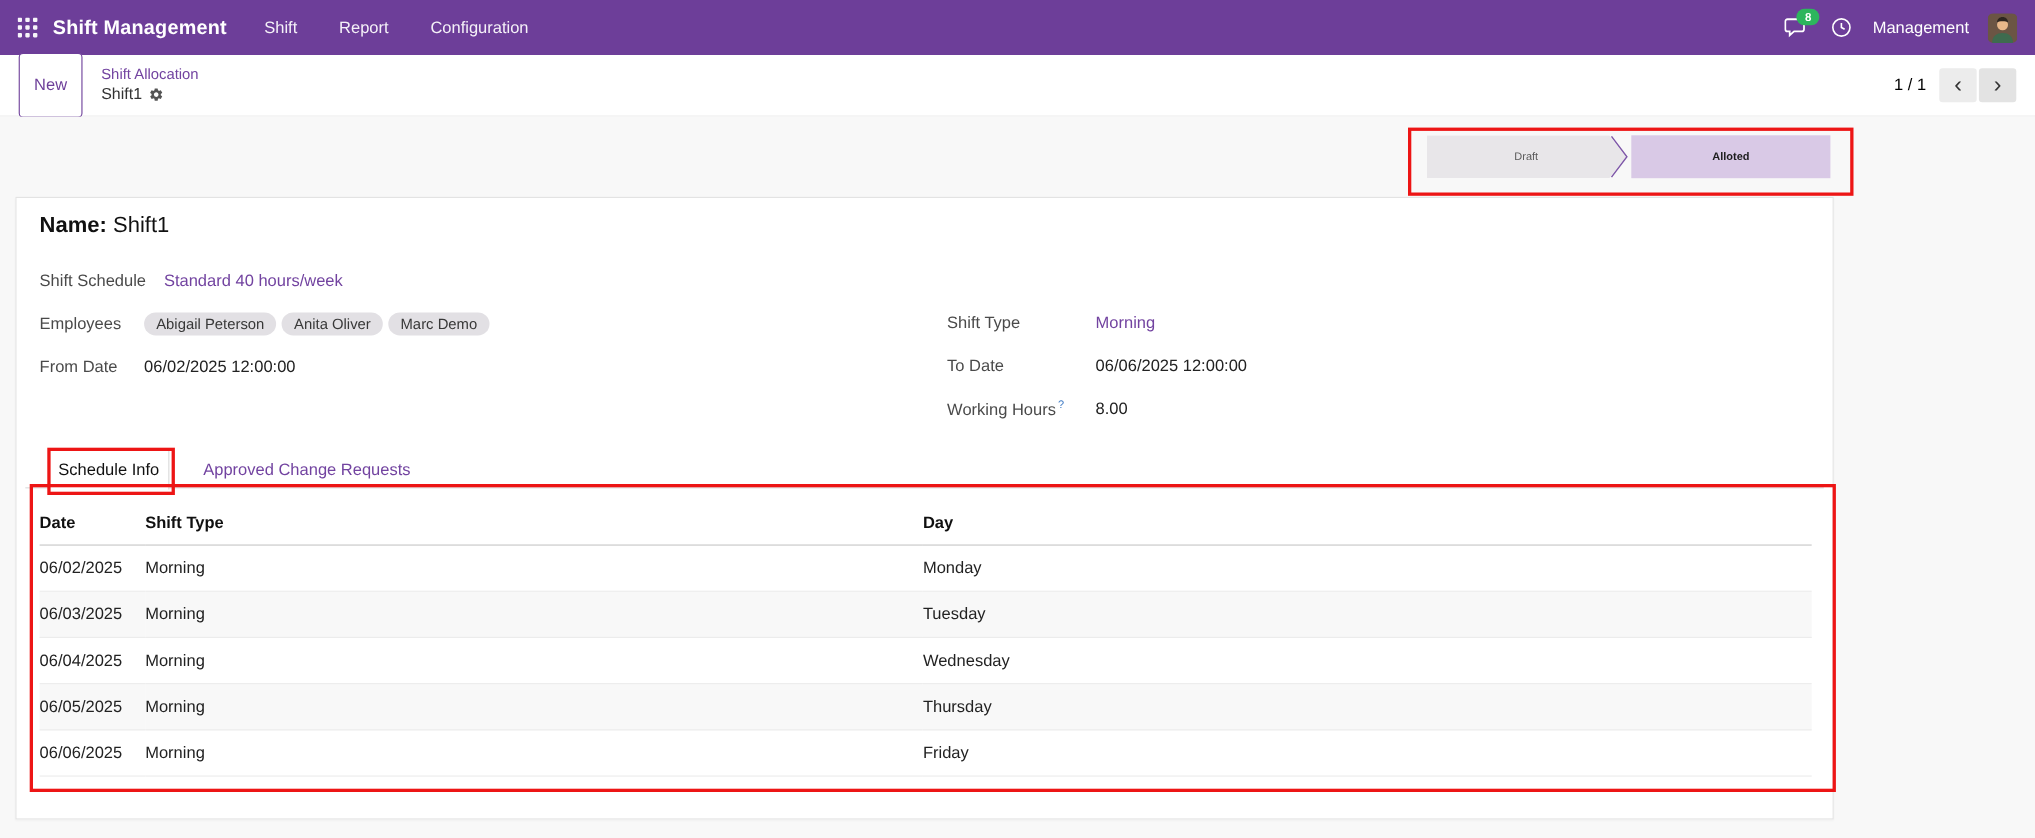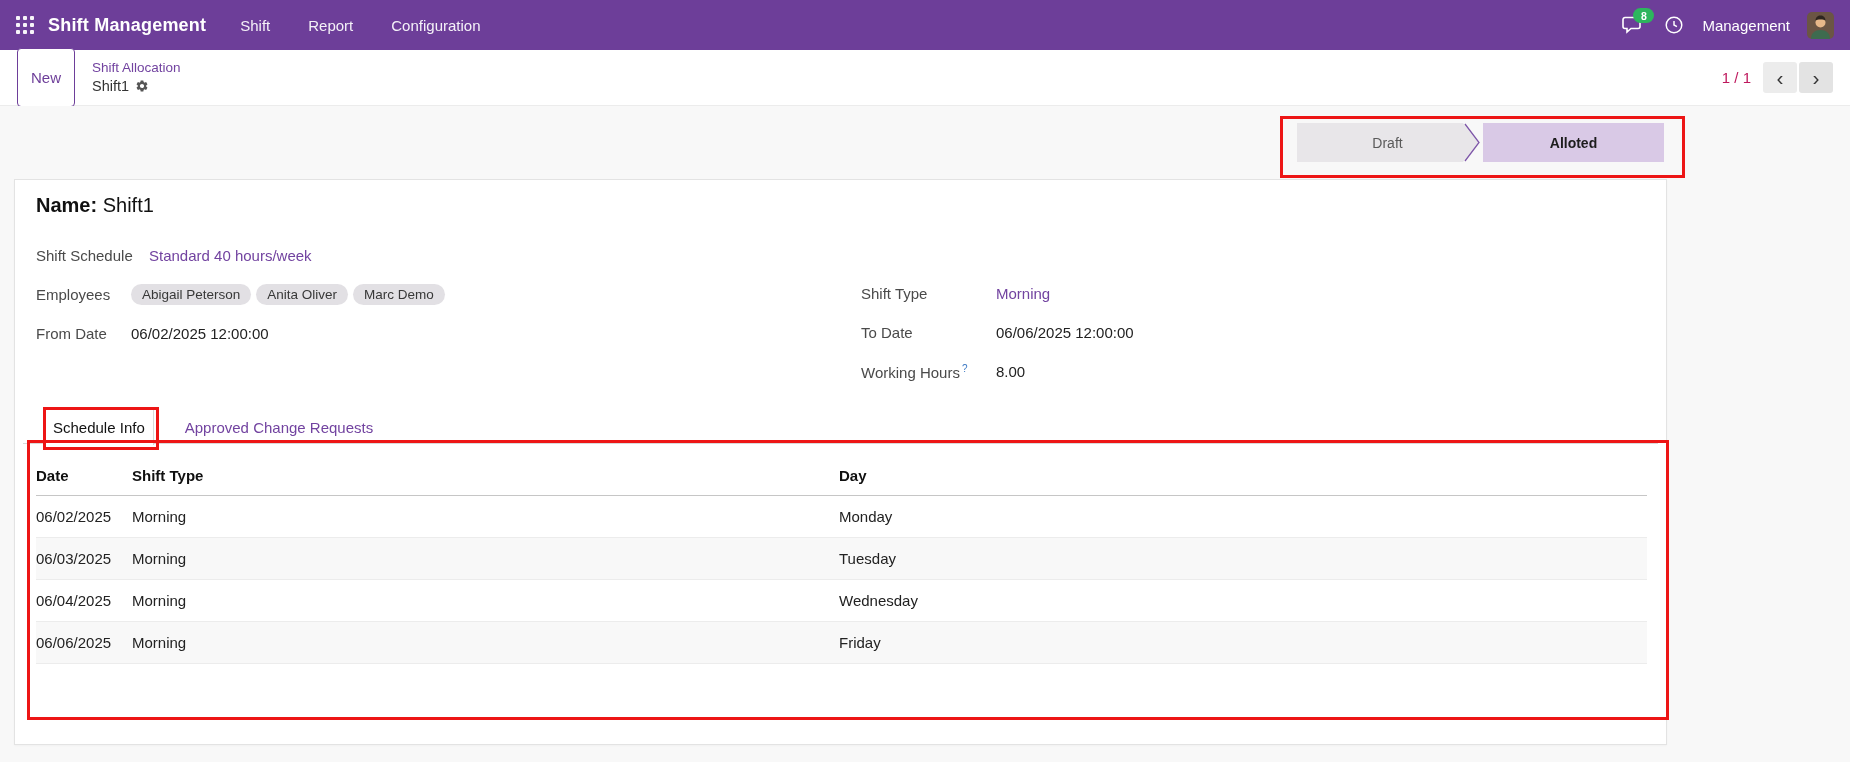--- a/index.html
+++ b/index.html
@@ -24,32 +24,32 @@
   
   .control-panel{position:absolute;left:0;top:50px;width:1850px;height:56px;background:#fff;
                  border-bottom:1px solid #ececec;display:flex;align-items:center;
                  padding:0 17px;box-sizing:border-box;}
   .new-btn{font-size:15px;color:#6d3e99;background:#fff;border:1px solid #6d3e99;
            border-radius:4px;padding:20px 13px;cursor:pointer;font-family:inherit;}
   .breadcrumb{margin-left:17px;display:flex;flex-direction:column;line-height:1.25;}
   .bc-parent{font-size:13.5px;color:#7243a0;cursor:pointer;}
   .bc-current{font-size:14.5px;color:#333;display:flex;align-items:center;gap:6px;}
   .pager{margin-left:auto;display:flex;align-items:center;gap:12px;}
-  .pager-count{font-size:15px;color:#be185d;}
+  .pager-count{font-size:15px;color:#000000;}
   .pager-btns{display:flex;gap:2px;}
   .pager-btn{width:34px;height:31px;border:none;border-radius:3px;background:#ececec;
              font-size:21px;line-height:29px;color:#333;cursor:pointer;font-family:inherit;}
   .pager-btn.next{background:#e3e3e3;}
 
   
   .content-bg{position:absolute;left:0;top:106px;width:1850px;height:656px;background:#f8f8f8;}
 
   
   .statusbar{position:absolute;left:1297px;top:123px;width:367px;height:39px;display:flex;z-index:2;}
-  .step{display:flex;align-items:center;justify-content:center;font-size:14px;cursor:pointer;}
+  .step{display:flex;align-items:center;justify-content:center;font-size:10px;cursor:pointer;}
   .step-draft{width:181px;background:#e8e6e9;color:#5a5a5a;
               clip-path:polygon(0 0,calc(100% - 15px) 0,100% 50%,calc(100% - 15px) 100%,0 100%);}
   .step-sep{position:absolute;left:166px;top:0;pointer-events:none;}
   .step-alloted{flex:1;margin-left:5px;background:#d9c9e6;color:#1d1d1d;font-weight:700;}
 
   
   .sheet{position:absolute;left:14px;top:179px;width:1653px;height:566px;background:#fff;
          border:1px solid #e3e3e3;box-sizing:border-box;box-shadow:0 1px 2px rgba(0,0,0,.03);}
   .name-line{position:absolute;left:21px;top:14px;font-size:20px;color:#111;}
   .name-line b{font-weight:700;}
@@ -241,20 +241,25 @@
           <td>06/03/2025</td>
           <td>Morning</td>
           <td>Tuesday</td>
         </tr>
         <tr>
           <td>06/04/2025</td>
           <td>Morning</td>
           <td>Wednesday</td>
         </tr>
         <tr>
+          <td>06/05/2025</td>
+          <td>Morning</td>
+          <td>Thursday</td>
+        </tr>
+        <tr>
           <td>06/06/2025</td>
           <td>Morning</td>
           <td>Friday</td>
         </tr>
       </tbody>
     </table>
   </div>
 
   <div class="anno anno-status"></div>
   <div class="anno anno-tab"></div>

